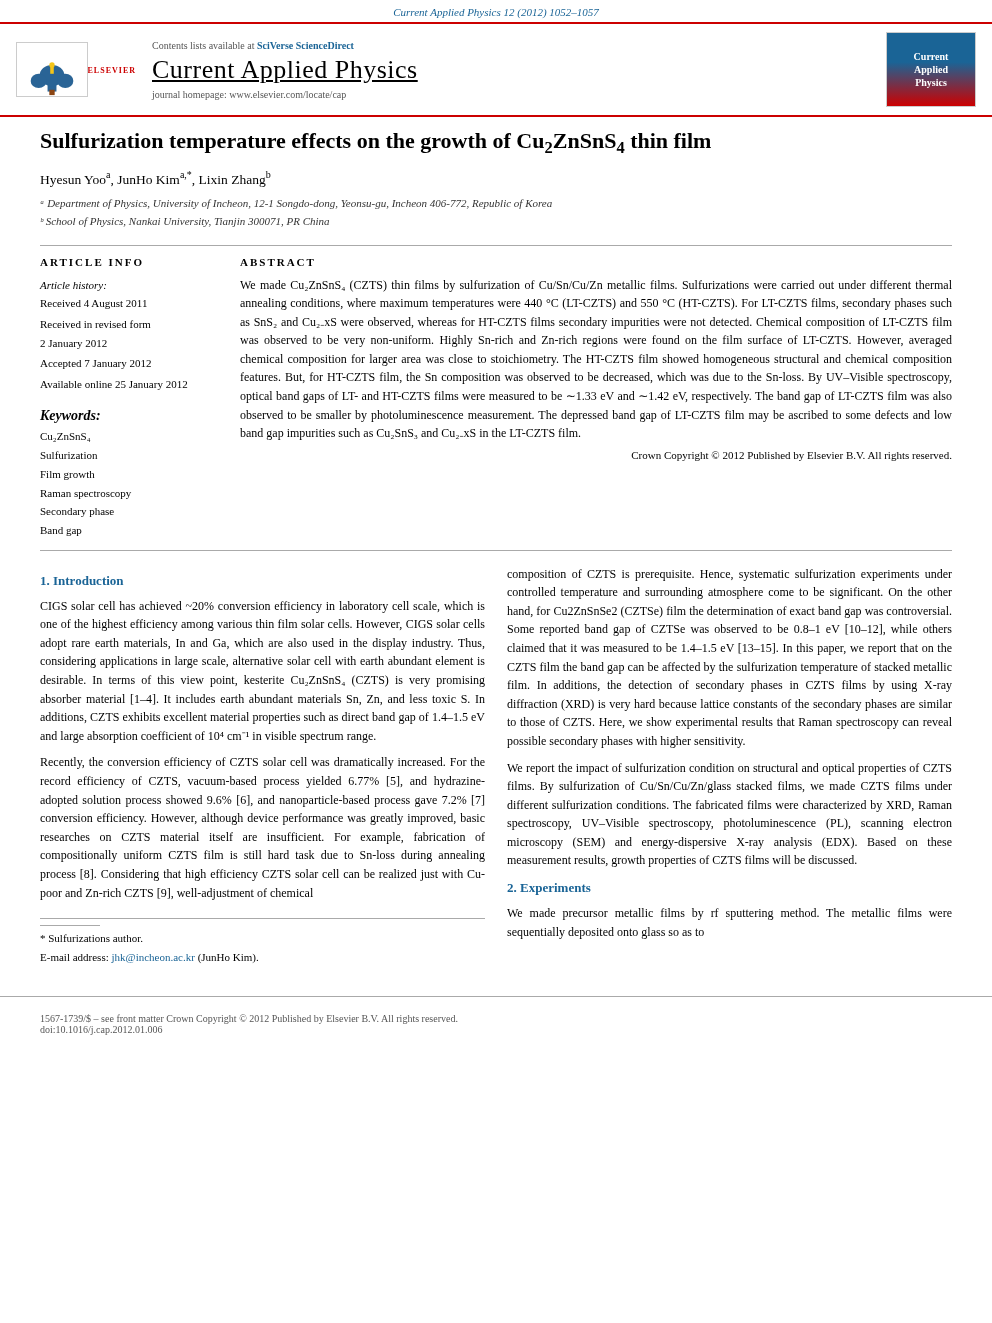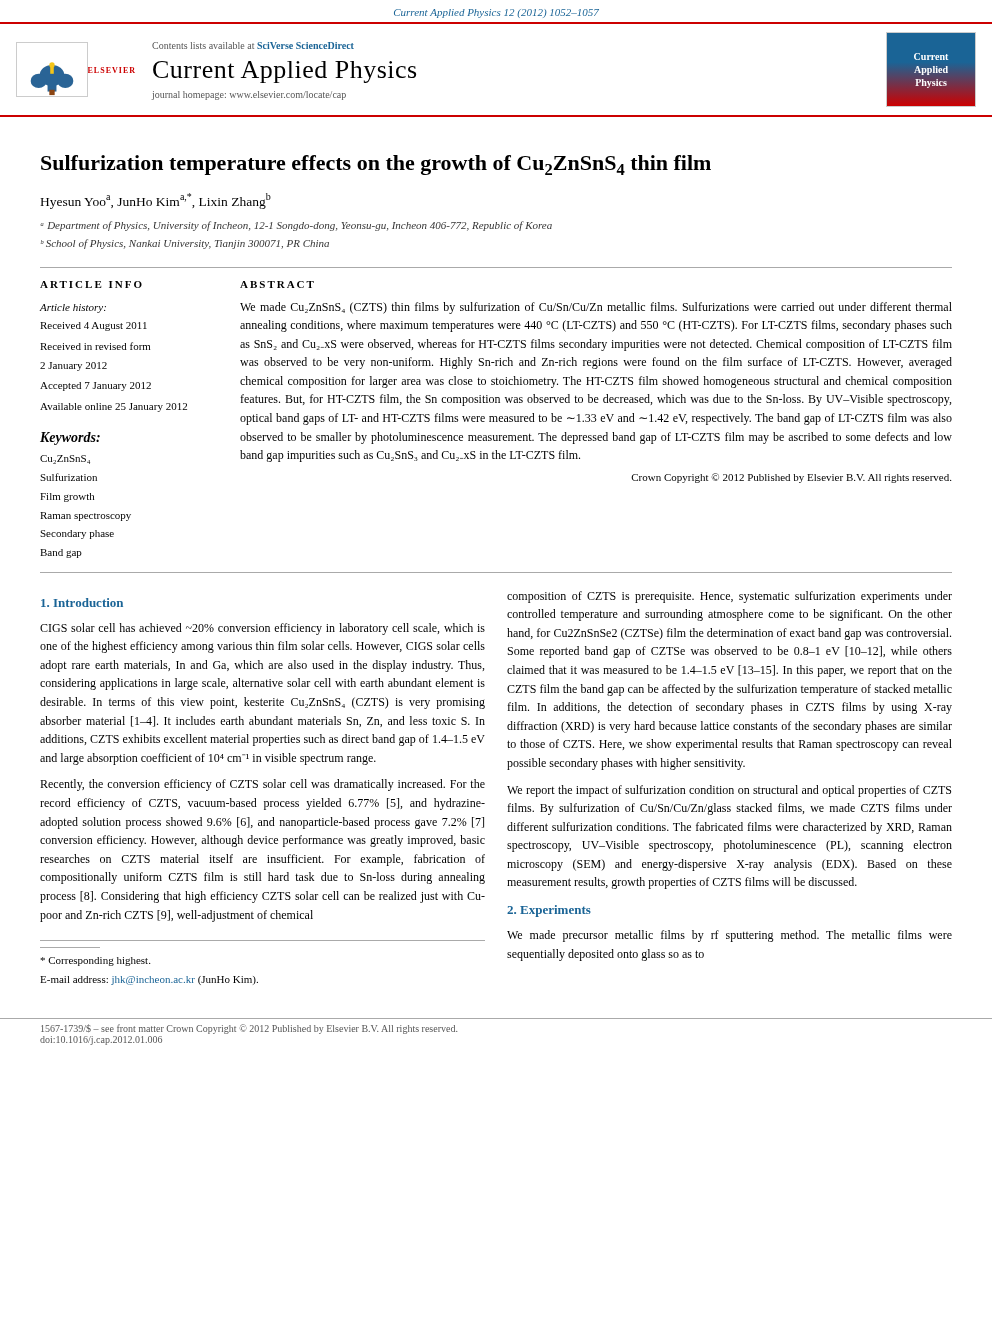--- a/index.html
+++ b/index.html
@@ -71,20 +71,21 @@
     }
     .sciverse-link {
       color: #1a6496;
       font-weight: bold;
     }
     .journal-title {
       font-size: 26px;
       font-weight: normal;
       color: #000;
       letter-spacing: 0.5px;
+      text-decoration: underline;
     }
     .journal-homepage {
       font-size: 10px;
       color: #555;
       margin-top: 4px;
     }
     .header-logo-right {
       width: 90px;
       height: 75px;
       border: 1px solid #ccc;
@@ -95,21 +96,21 @@
       color: #fff;
       font-size: 10px;
       font-weight: bold;
       text-align: center;
       padding: 4px;
       line-height: 1.3;
     }
 
     
     .main-content {
-      padding: 32px 40px 18px 40px;
+      padding: 10px 40px 18px 40px;
     }
 
     .article-title {
       font-size: 22px;
       font-weight: bold;
       margin-bottom: 10px;
       line-height: 1.3;
       color: #000;
     }
 
@@ -235,21 +236,21 @@
       font-size: 11px;
       color: #000;
       margin-bottom: 2px;
     }
     .footnote-area .fn-link {
       color: #1a6496;
     }
 
     .footer-bar {
       border-top: 1px solid #aaa;
-      padding: 4px 40px;
+      padding: 16px 40px;
       font-size: 10px;
       color: #555;
       margin-top: 10px;
     }
 
     sub { font-size: 0.75em; }
     sup { font-size: 0.75em; }
   </style>
 </head>
 <body>
@@ -352,21 +353,21 @@
     <div class="body-col">
 
       <div class="body-section-heading">1. Introduction</div>
 
       <div class="body-text">CIGS solar cell has achieved ~20% conversion efficiency in laboratory cell scale, which is one of the highest efficiency among various thin film solar cells. However, CIGS solar cells adopt rare earth materials, In and Ga, which are also used in the display industry. Thus, considering applications in large scale, alternative solar cell with earth abundant element is desirable. In terms of this view point, kesterite Cu₂ZnSnS₄ (CZTS) is very promising absorber material [1–4]. It includes earth abundant materials Sn, Zn, and less toxic S. In additions, CZTS exhibits excellent material properties such as direct band gap of 1.4–1.5 eV and large absorption coefficient of 10⁴ cm⁻¹ in visible spectrum range.</div>
 
       <div class="body-text">Recently, the conversion efficiency of CZTS solar cell was dramatically increased. For the record efficiency of CZTS, vacuum-based process yielded 6.77% [5], and hydrazine-adopted solution process showed 9.6% [6], and nanoparticle-based process gave 7.2% [7] conversion efficiency. However, although device performance was greatly improved, basic researches on CZTS material itself are insufficient. For example, fabrication of compositionally uniform CZTS film is still hard task due to Sn-loss during annealing process [8]. Considering that high efficiency CZTS solar cell can be realized just with Cu-poor and Zn-rich CZTS [9], well-adjustment of chemical</div>
 
       <div class="footnote-area">
         <div style="border-top:1px solid #aaa; width:60px; margin-bottom:4px;"></div>
-        <div class="fn-line">* Corresponding highest.</div>
+        <div class="fn-line">* Sulfurizations author.</div>
         <div class="fn-line">
           <span>E-mail address:</span>
           <span class="fn-link">jhk@incheon.ac.kr</span>
           <span>(JunHo Kim).</span>
         </div>
       </div>
 
     </div>
 
     <div class="body-col">

